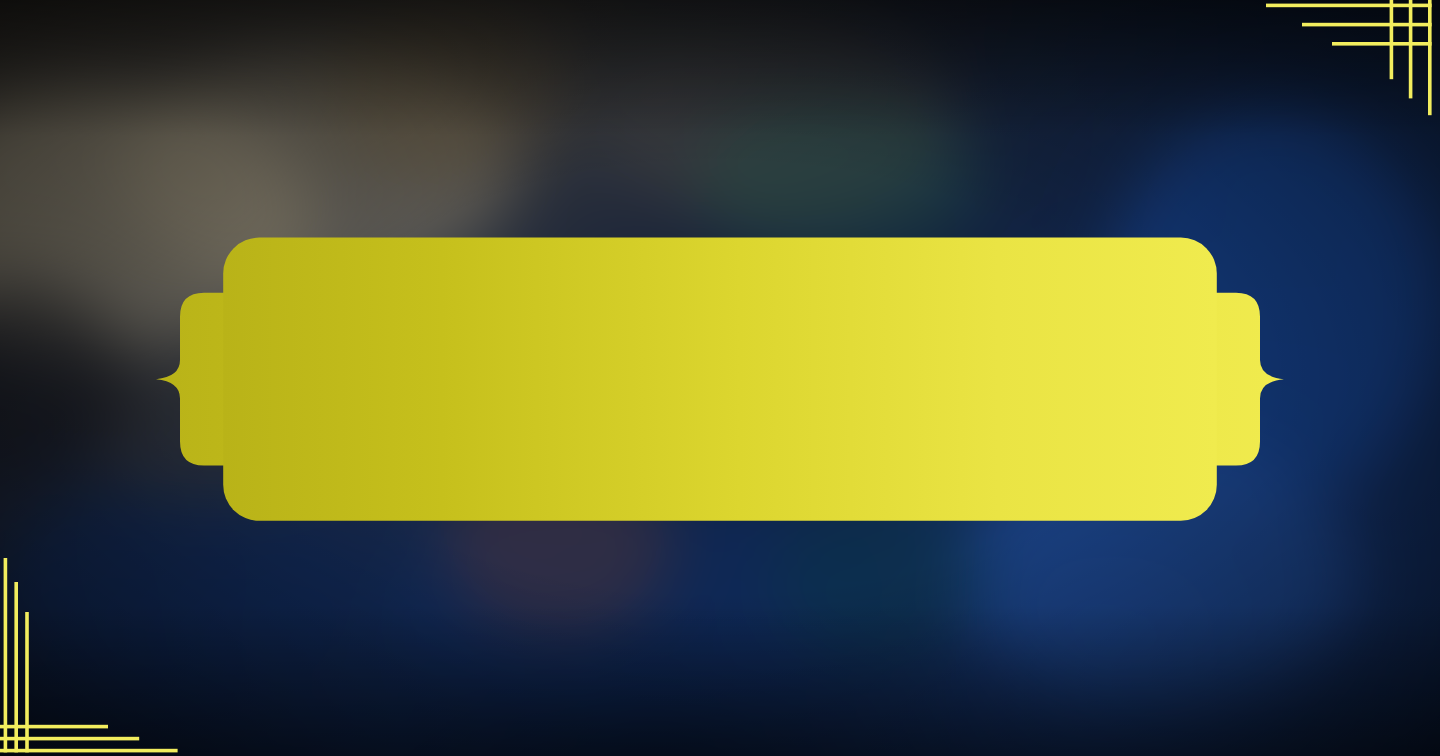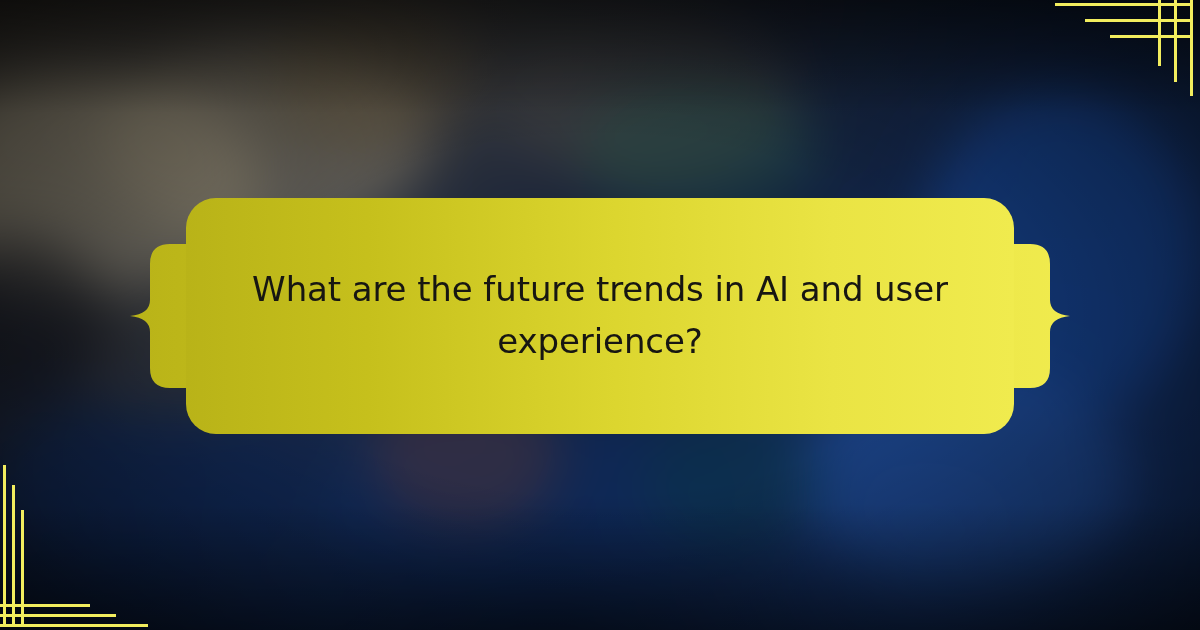--- a/index.html
+++ b/index.html
@@ -155,16 +155,15 @@
                L 942 136
                Q 942 122 962 120
                Q 942 118 942 104
                L 942 68
                Q 942 48 922 48
                Z" fill="url(#badgeGrad)"></path>
 
       <rect x="78" y="2" width="828" height="236" rx="30" ry="30" fill="url(#badgeGrad)"></rect>
     </svg>
 
-    <div id="badge-text">What are the future trends in AI and user experience?</div>
   </div>
 
 </div>
 
 </body></html>

